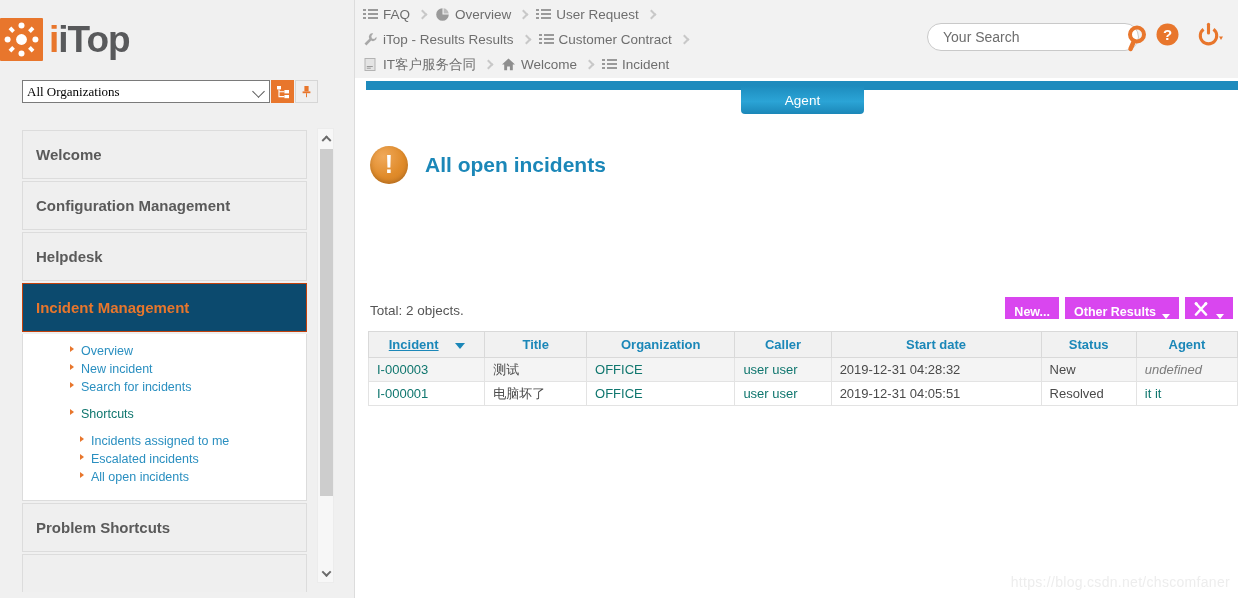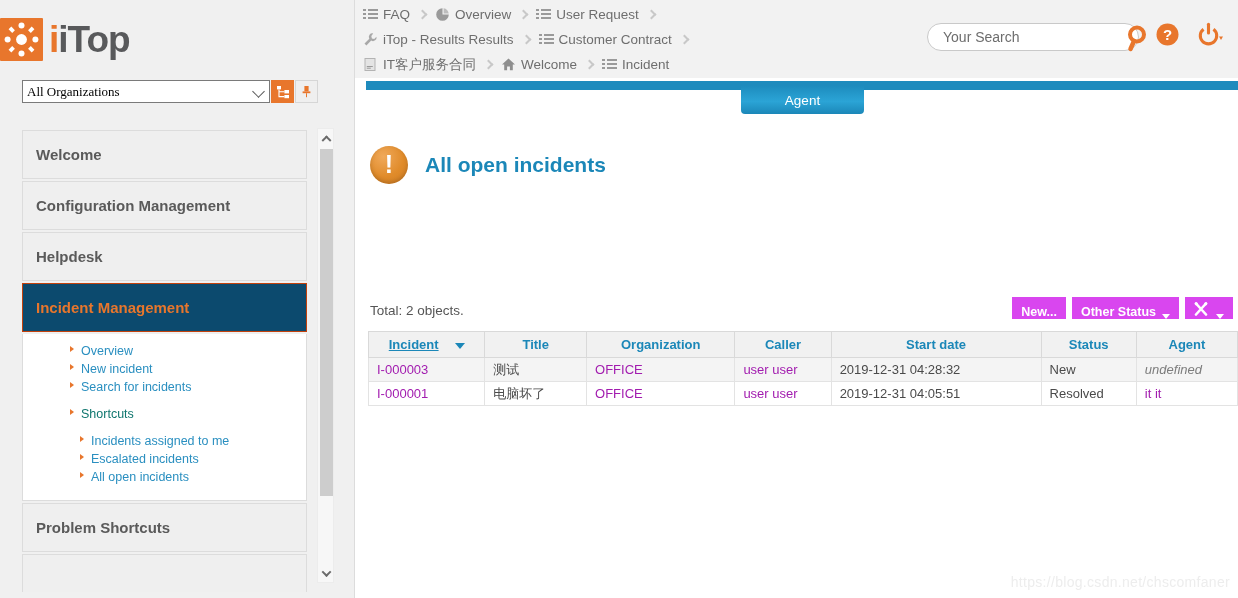--- a/index.html
+++ b/index.html
@@ -264,21 +264,21 @@
     border-top: 6px solid #1b87b8;
     vertical-align: middle;
   }
   #grid td {
     border: 1px solid #e3e3e3;
     height: 24px; padding: 0 8px;
     color: #4a4a4a; white-space: nowrap;
   }
   #grid tr.odd td { background: #f4f4f4; }
   #grid tr.even td { background: #ffffff; }
-  .lnk { color: #a21caf; }
+  .lnk { color: #0f766e; }
   .undef { font-style: italic; color: #7d7d7d; }
 
   #watermark {
     position: absolute; right: 8px; bottom: 8px;
     font-size: 14px; color: #ededed;
     letter-spacing: .3px;
   }
 </style>
 </head>
 <body>
@@ -531,21 +531,21 @@
       <span id="page-title">All open incidents</span>
     </div>
 
     <div id="total-line">Total: 2 objects.</div>
 
     <div id="toolbar">
       <button class="obtn">
         <span>New...</span>
       </button>
       <button class="obtn">
-        <span>Other Status</span>
+        <span>Other Results</span>
         <span class="dcaret"></span>
       </button>
       <button class="obtn">
         <span>
           <svg width="16" height="14" viewBox="0 0 16 14">
             <path d="M2 1.5 L12 12.5 M12 1.5 L2 12.5" stroke="#ffffff" stroke-width="2.6" stroke-linecap="round"></path>
             <circle cx="2.3" cy="1.8" r="1.6" fill="#ffffff"></circle>
             <circle cx="11.7" cy="1.8" r="1.6" fill="#ffffff"></circle>
           </svg>
         </span>

